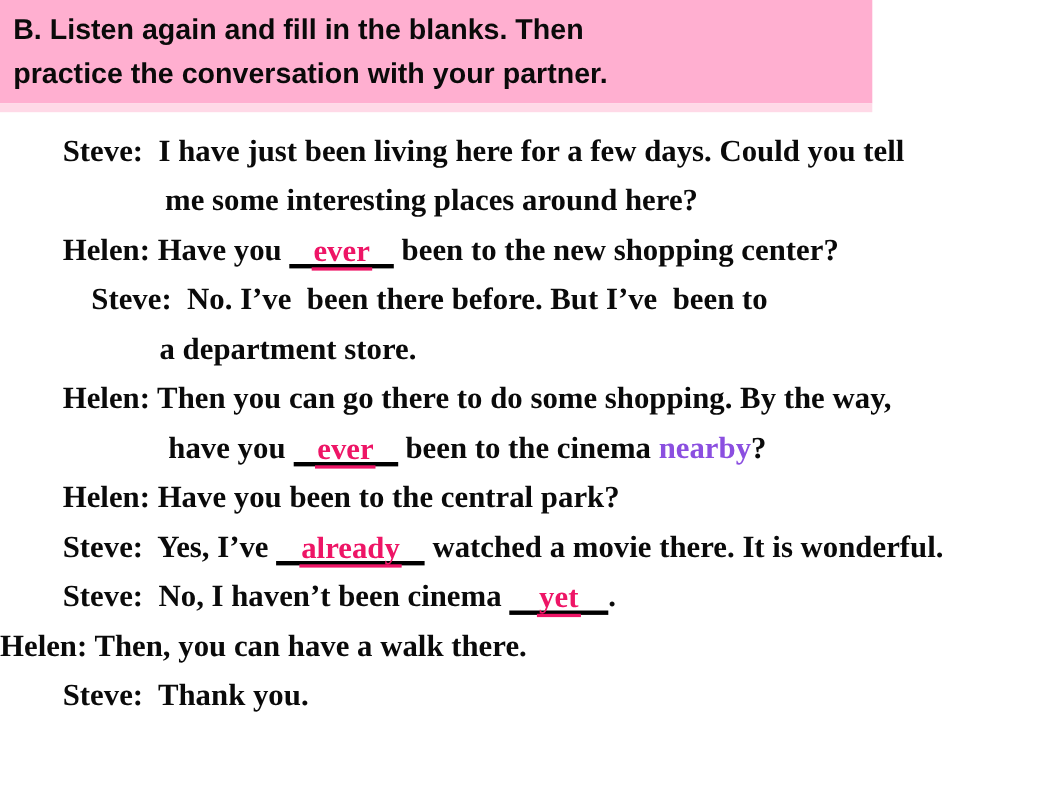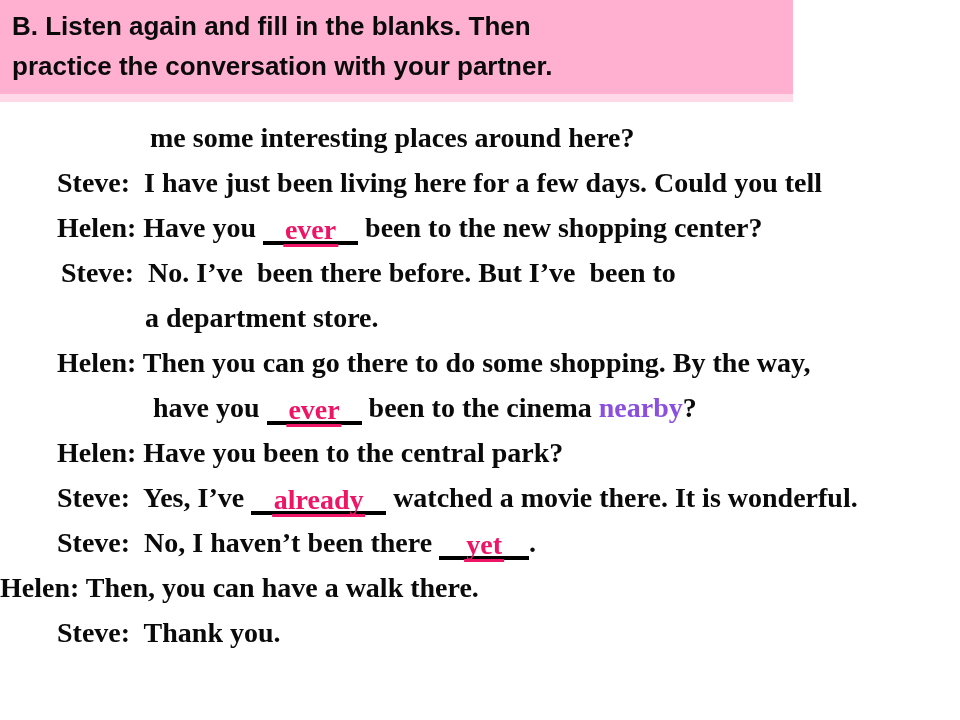--- a/index.html
+++ b/index.html
@@ -76,26 +76,26 @@
 </head>
 <body>
 
 <div class="slide">
   <div class="header-band">
     <div class="header-line">B. Listen again and fill in the blanks. Then</div>
     <div class="header-line">practice the conversation with your partner.</div>
   </div>
   <div class="header-strip"></div>
   <div class="conversation">
+      <div class="line" style="padding-left: 57px;"><span class="txt">Steve:  I have just been living here for a few days. Could you tell</span></div>
       <div class="line" style="padding-left: 150px;"><span class="txt">me some interesting places around here?</span></div>
-      <div class="line" style="padding-left: 57px;"><span class="txt">Steve:  I have just been living here for a few days. Could you tell</span></div>
       <div class="line" style="padding-left: 57px;"><span class="txt">Helen: Have you </span><span class="blank" style="width: 95px;"><span class="answer">ever</span></span><span class="txt"> been to the new shopping center?</span></div>
-      <div class="line" style="padding-left: 61px;"><span class="txt">Steve:  No. I’ve </span><span class="txt"> been there before. But I’ve </span><span class="txt"> been to</span></div>
+      <div class="line" style="padding-left: 83px;"><span class="txt">Steve:  No. I’ve </span><span class="txt"> been there before. But I’ve </span><span class="txt"> been to</span></div>
       <div class="line" style="padding-left: 145px;"><span class="txt">a department store.</span></div>
       <div class="line" style="padding-left: 57px;"><span class="txt">Helen: Then you can go there to do some shopping. By the way,</span></div>
       <div class="line" style="padding-left: 153px;"><span class="txt">have you </span><span class="blank" style="width: 95px;"><span class="answer">ever</span></span><span class="txt"> been to the cinema </span><span class="hl">nearby</span><span class="txt">?</span></div>
       <div class="line" style="padding-left: 57px;"><span class="txt">Helen: Have you been to the central park?</span></div>
       <div class="line" style="padding-left: 57px;"><span class="txt">Steve:  Yes, I’ve </span><span class="blank" style="width: 135px;"><span class="answer">already</span></span><span class="txt"> watched a movie there. It is wonderful.</span></div>
-      <div class="line" style="padding-left: 57px;"><span class="txt">Steve:  No, I haven’t been there </span><span class="blank" style="width: 90px;"><span class="answer">yet</span></span><span class="txt">.</span></div>
+      <div class="line" style="padding-left: 57px;"><span class="txt">Steve:  No, I haven’t been cinema </span><span class="blank" style="width: 90px;"><span class="answer">yet</span></span><span class="txt">.</span></div>
       <div class="line" style=""><span class="txt">Helen: Then, you can have a walk there.</span></div>
       <div class="line" style="padding-left: 57px;"><span class="txt">Steve:  Thank you.</span></div>
     </div>
 </div>
 
 </body></html>

